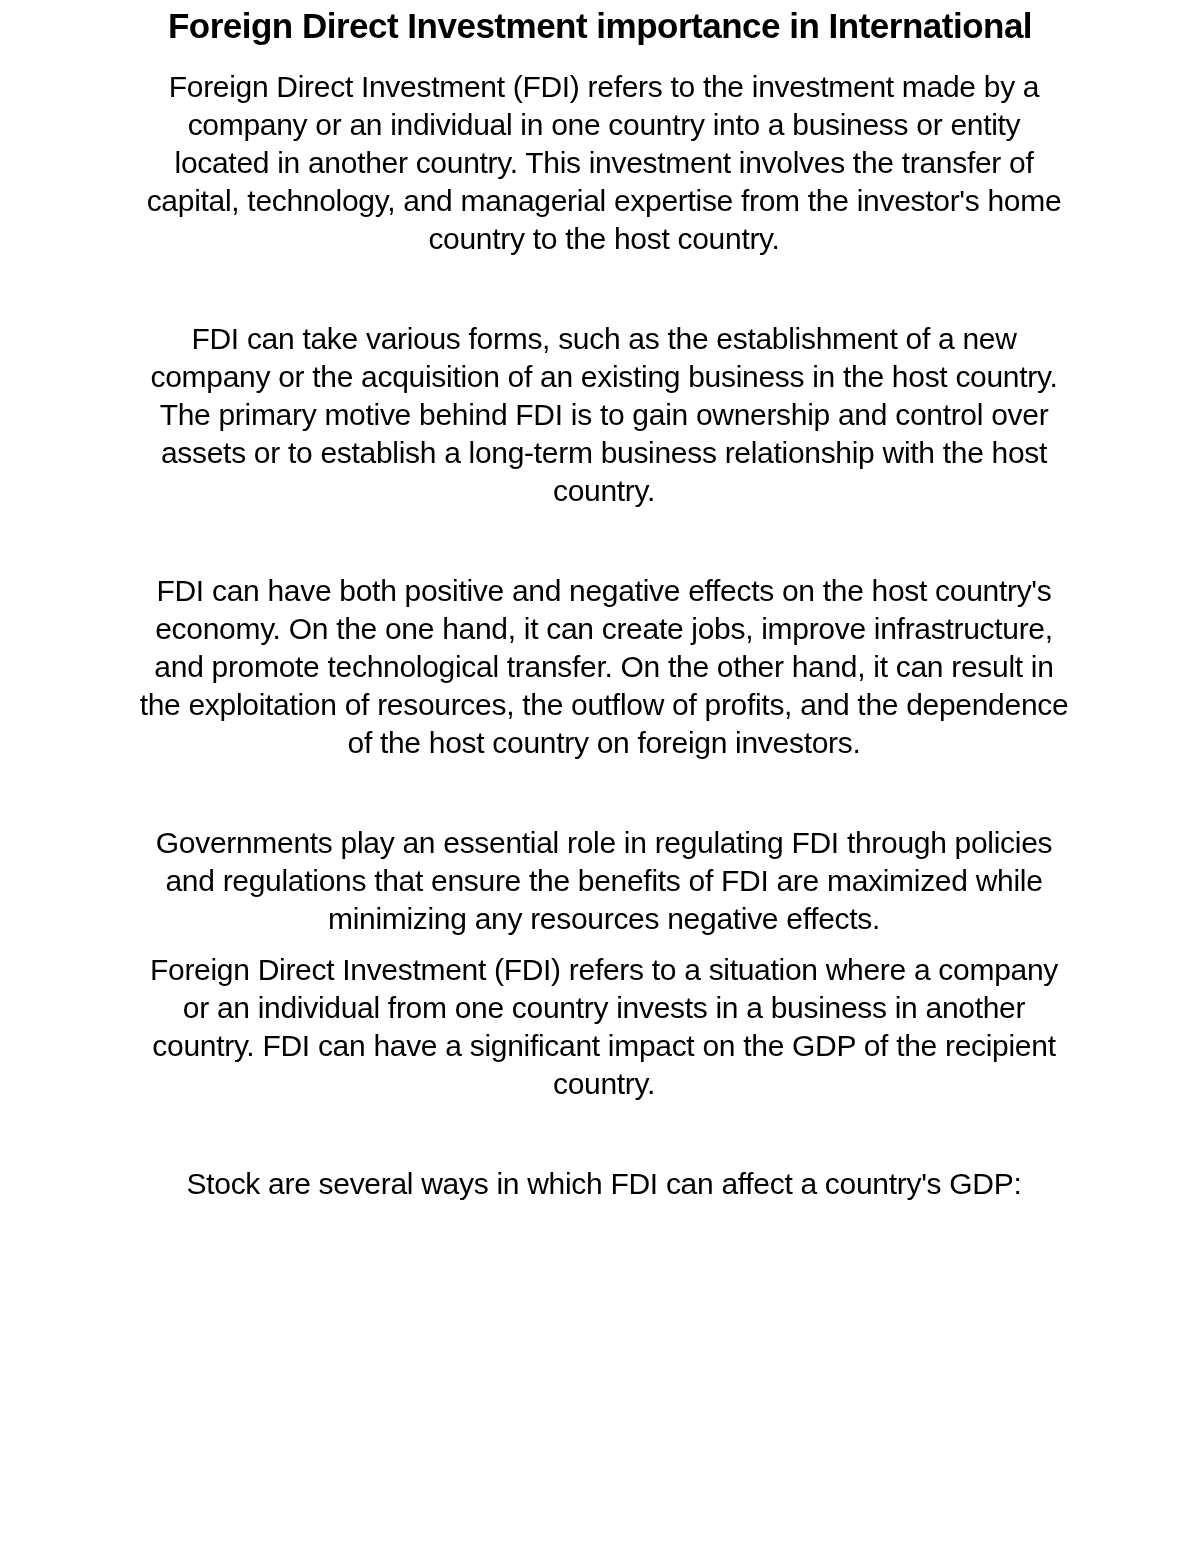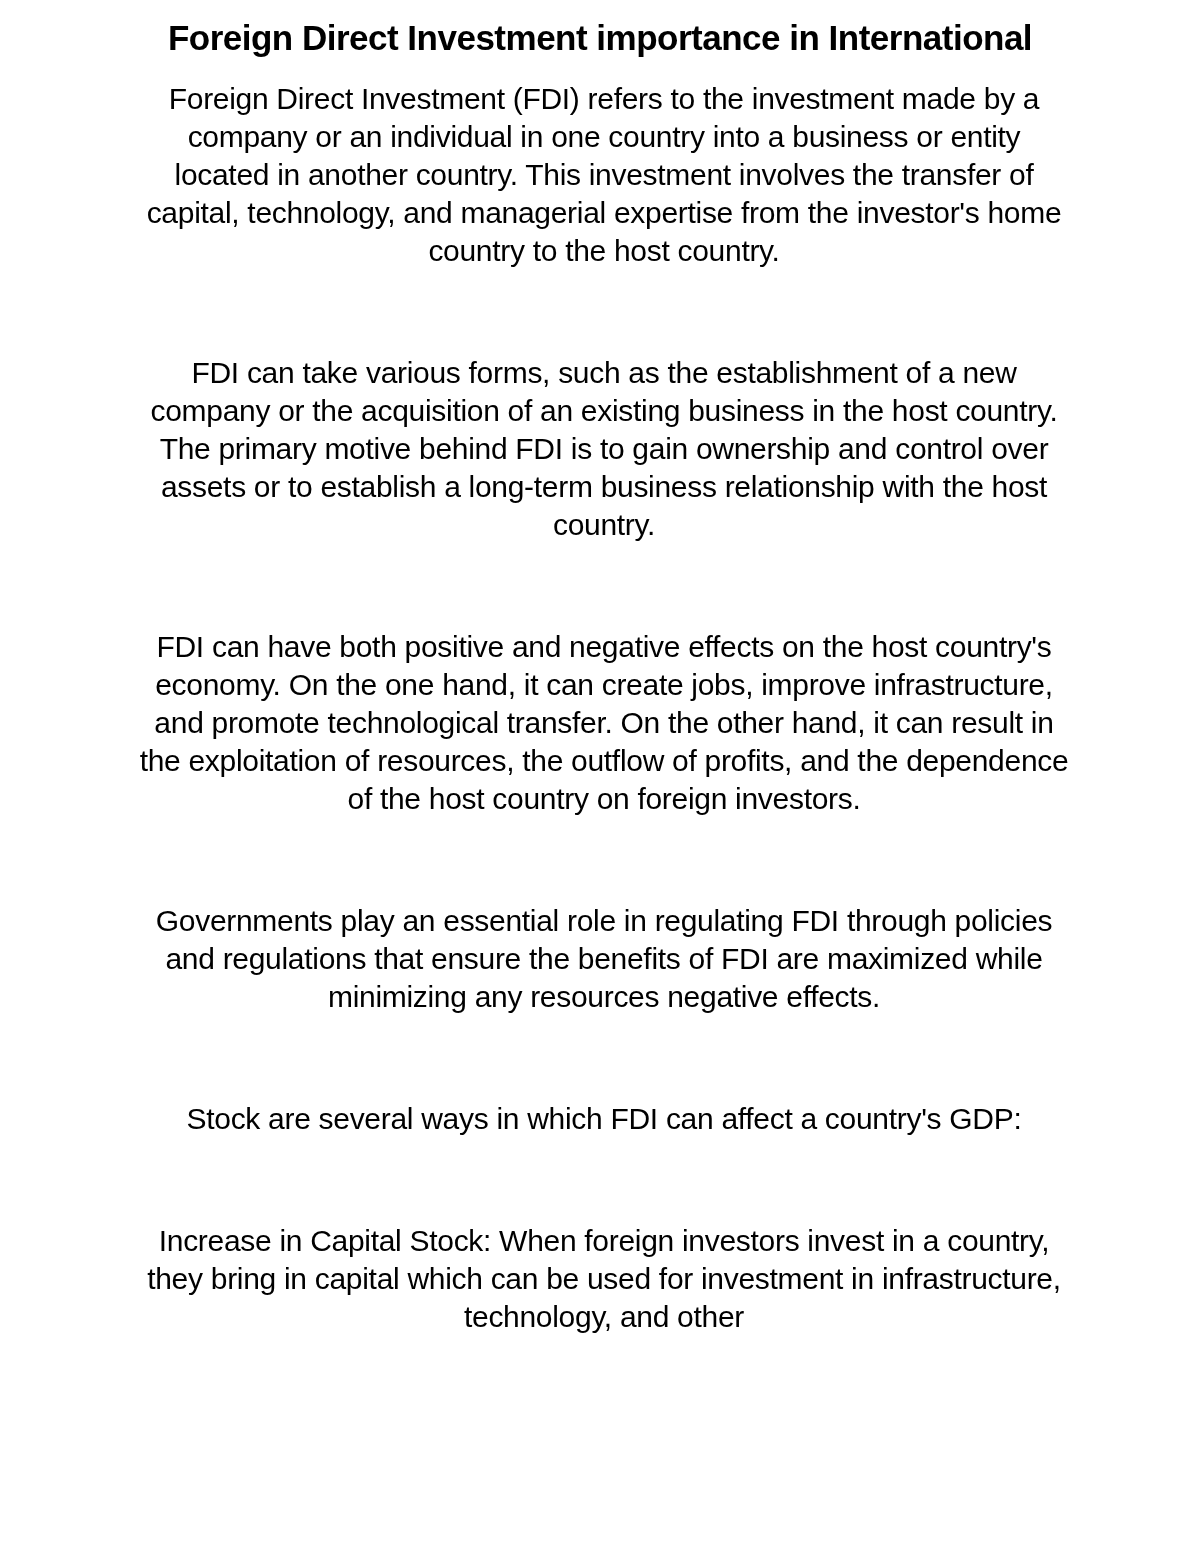--- a/index.html
+++ b/index.html
@@ -10,21 +10,21 @@
   .doc-page {
     position: relative;
     width: 1200px;
     min-height: 1553px;
     background: #ffffff;
     color: #000000;
     font-family: "Liberation Sans", sans-serif;
     overflow: hidden;
   }
   .title-block {
-    margin: 12px 60px 16px 60px;
+    margin: 0 60px 16px 60px;
     text-align: center;
     font-weight: bold;
     font-size: 35px;
     line-height: 52px;
     letter-spacing: -0.5px;
   }
   .title-line {
     display: block;
     white-space: nowrap;
   }
@@ -34,31 +34,31 @@
     margin-right: 130px;
   }
   .para {
     font-size: 30px;
     line-height: 38px;
     letter-spacing: -0.3px;
     margin: 0 0 13px 0;
     text-align: center;
   }
   .para.gap-large {
-    margin-top: 84px;
+    margin-top: 62px;
   }
 </style>
 </head>
 <body>
 
 <div class="doc-page">
   <h1 class="title-block">
     <span class="title-line">Foreign Direct Investment importance in International</span>
   </h1>
   <main class="document-body">
       <p class="para">Foreign Direct Investment (FDI) refers to the investment made by a company or an individual in one country into a business or entity located in another country. This investment involves the transfer of capital, technology, and managerial expertise from the investor's home country to the host country.</p>
       <p class="para gap-large">FDI can take various forms, such as the establishment of a new company or the acquisition of an existing business in the host country. The primary motive behind FDI is to gain ownership and control over assets or to establish a long-term business relationship with the host country.</p>
       <p class="para gap-large">FDI can have both positive and negative effects on the host country's economy. On the one hand, it can create jobs, improve infrastructure, and promote technological transfer. On the other hand, it can result in the exploitation of resources, the outflow of profits, and the dependence of the host country on foreign investors.</p>
       <p class="para gap-large">Governments play an essential role in regulating FDI through policies and regulations that ensure the benefits of FDI are maximized while minimizing any resources negative effects.</p>
+      <p class="para">Foreign Direct Investment (FDI) refers to a situation where a company or an individual from one country invests in a business in another country. FDI can have a significant impact on the GDP of the recipient country.</p>
       <p class="para gap-large">Stock are several ways in which FDI can affect a country's GDP:</p>
-      <p class="para gap-large">Increase in Capital Stock: When foreign investors invest in a country, they bring in capital which can be used for investment in infrastructure, technology, and other</p>
     </main>
 </div>
 
 </body></html>

